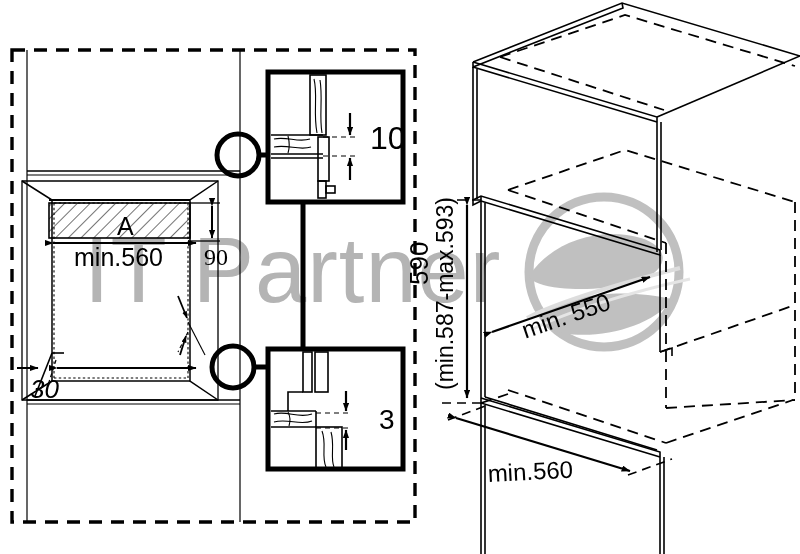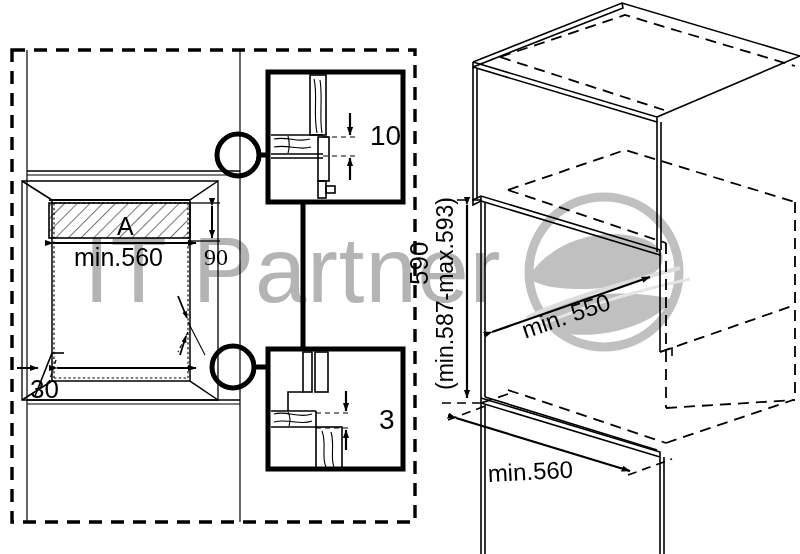--- a/index.html
+++ b/index.html
@@ -238,23 +238,23 @@
   </svg>
 
   <div class="lbl" style="left:117px;top:212px;font-size:25px;">A</div>
 
   <div class="lbl" style="left:204px;top:244px;font-size:24px;font-family:Liberation Serif, serif;">90</div>
 
   <div class="lbl" style="left:74px;top:243px;font-size:25px;">min.560</div>
 
 
 
-  <div class="lbl" style="left:30px;top:374px;font-size:26px;">30</div>
-
-  <div class="lbl" style="left:370px;top:120px;font-size:28px;">10</div>
+  <div class="lbl" style="left:30px;top:374px;font-size:26px;font-style:italic;">30</div>
+
+  <div class="lbl" style="left:370px;top:120px;font-size:32px;">10</div>
 
   <div class="lbl" style="left:379px;top:404px;font-size:28px;">3</div>
 
   <div class="lbl" style="left:404px;top:285px;font-size:26px;
               transform:rotate(-90deg);transform-origin:left top;">590</div>
 
   <div class="lbl" style="left:432px;top:390px;font-size:23px;
               transform:rotate(-90deg);transform-origin:left top;">(min.587-max.593)</div>
 
   <div class="lbl" style="left:518px;top:318px;font-size:24px;

